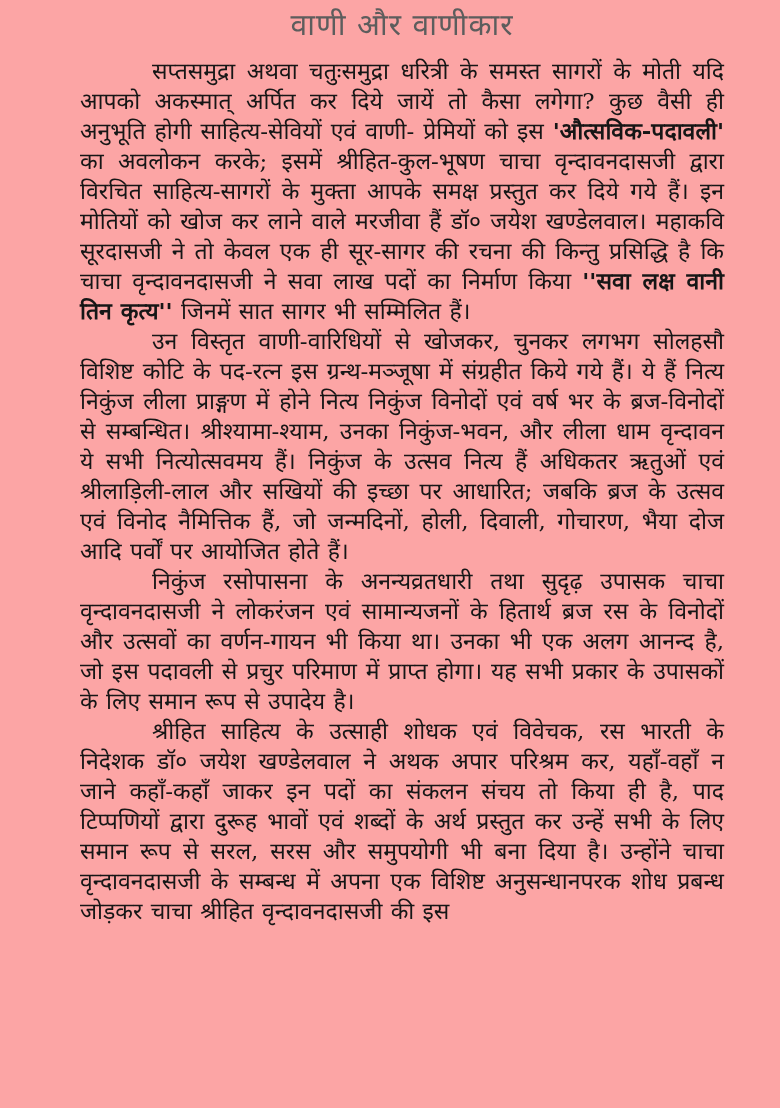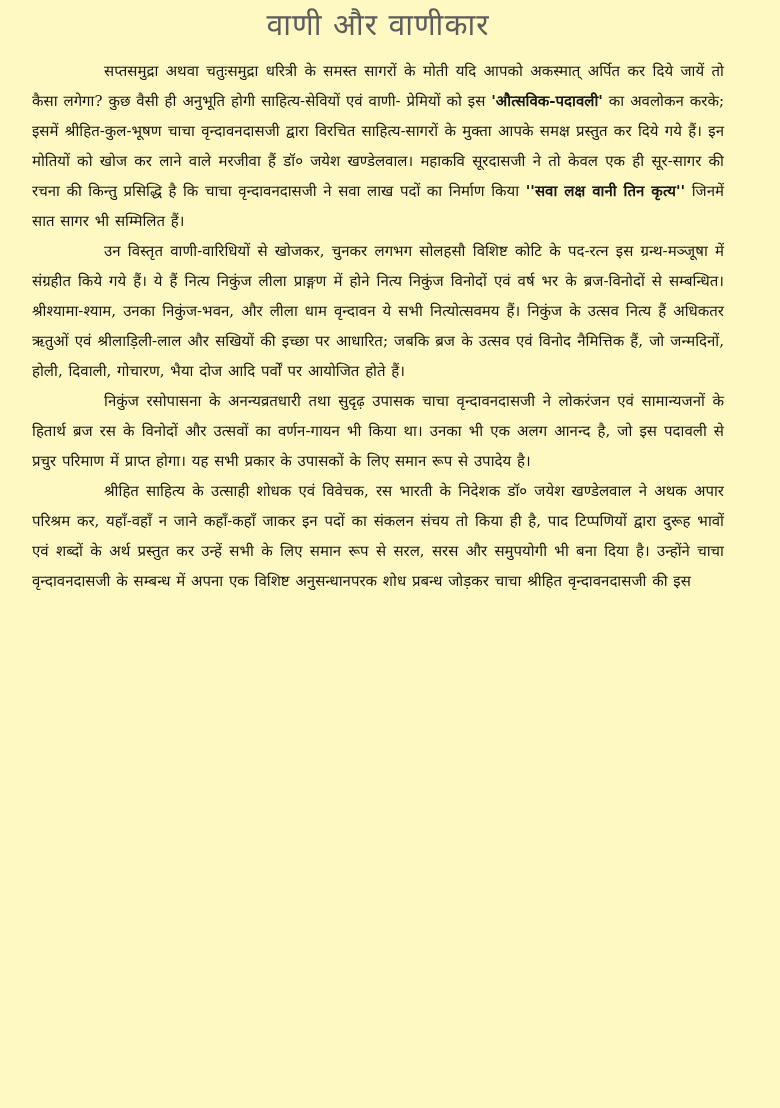--- a/index.html
+++ b/index.html
@@ -5,42 +5,42 @@
   html, body {
     margin: 0;
     padding: 0;
     background: #ffffff;
   }
   .page {
     position: relative;
     width: 780px;
     height: 1108px;
     box-sizing: border-box;
-    background: #fef9c3;
-    padding: 6px 56px 0 32px;
+    background: #fca5a5;
+    padding: 6px 56px 0 80px;
     overflow: hidden;
     font-family: "DejaVu Serif", "DejaVu Sans", serif;
   }
   .title {
     margin: 0 0 12px 0;
     text-align: center;
     font-size: 30px;
     line-height: 38px;
     font-weight: 400;
     color: #5d5d5d;
     letter-spacing: 1px;
   }
   .body-text {
     color: #161616;
   }
   .para {
     margin: 0;
     text-indent: 72px;
     text-align: justify;
-    font-size: 15px;
+    font-size: 23px;
     line-height: 30px;
     font-weight: 500;
     word-spacing: 1px;
   }
   .bold {
     font-weight: 800;
   }
 </style>
 </head>
 <body>

